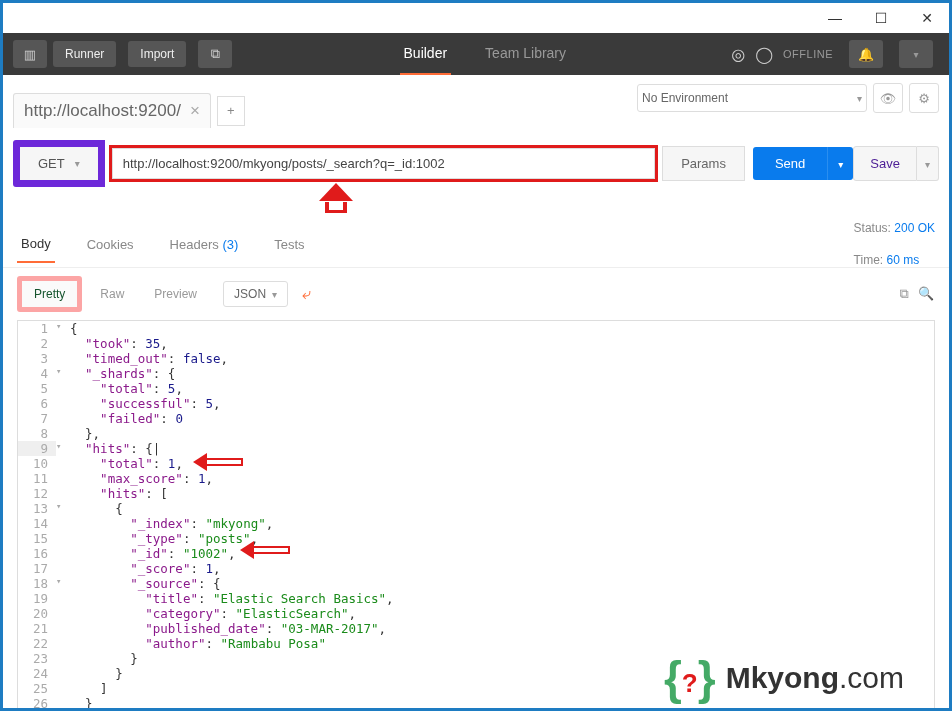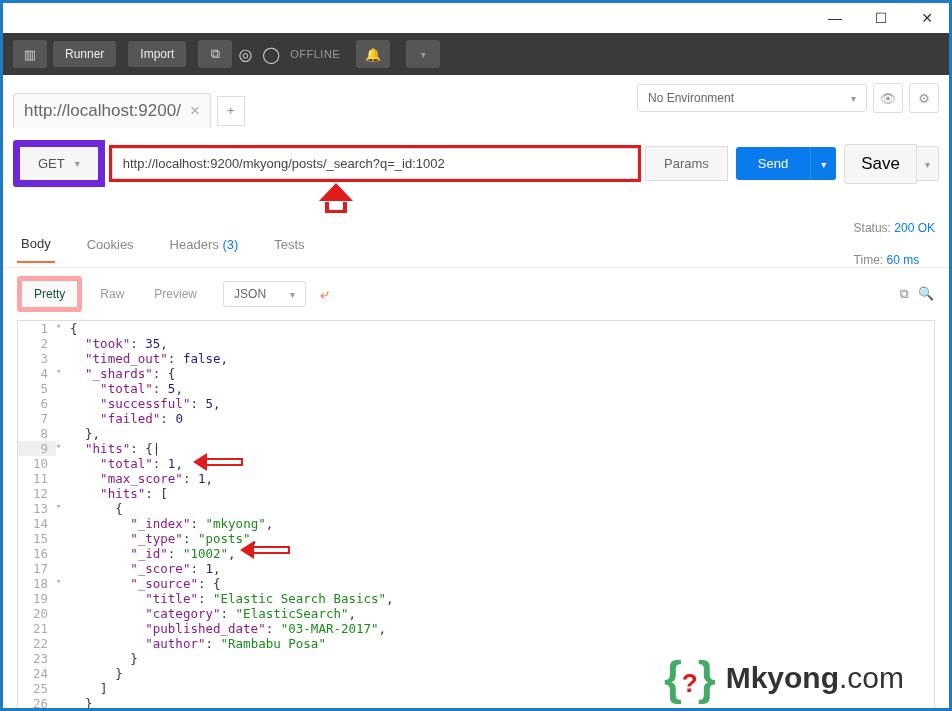--- a/index.html
+++ b/index.html
@@ -8,50 +8,50 @@
   .titlebar .win-btn { width: 28px; height: 20px; display: flex; align-items: center; justify-content: center; font-size: 14px; }
   .toolbar { background: #3a3a3a; height: 42px; display: flex; align-items: center; padding: 0 10px; color: #eee; }
   .tb-icon-btn { background: #565656; border-radius: 3px; width: 34px; height: 28px; display:flex; align-items:center; justify-content:center; margin-right:6px; cursor:pointer;}
   .tb-text-btn { background:#565656; border-radius:3px; padding:6px 12px; margin-right:12px; color:#eee; font-size:12px; cursor:pointer;}
   .toolbar-center { flex:1; display:flex; justify-content:center; gap:30px; }
   .toolbar-center .tlink { color:#999; font-size:14px; padding:12px 4px; cursor:pointer;}
   .toolbar-center .tlink.active { color:#fff; border-bottom:2px solid #ff6c37;}
   .toolbar-right { display:flex; align-items:center; gap:10px;}
   .offline-lbl { color:#999; font-size:11px; letter-spacing:0.5px;}
   .envbar { display:flex; justify-content:flex-end; align-items:center; padding:8px 10px; background:#fff; gap:6px;}
-  .env-select { border:1px solid #ddd; border-radius:3px; padding:6px 10px; width:230px; color:#666; font-size:12px; display:flex; align-items:center; justify-content:space-between; cursor:pointer;}
+  .env-select { border:1px solid #ddd; border-radius:3px; padding:6px 4px; width:230px; color:#666; font-size:12px; display:flex; align-items:center; justify-content:space-between; cursor:pointer;}
   .env-icon-btn { border:1px solid #ddd; border-radius:3px; width:30px; height:30px; display:flex; align-items:center; justify-content:center; color:#999; cursor:pointer;}
   .tabbar { display:flex; align-items:center; padding:0 10px; }
   .req-tab { border:1px solid #ddd; border-bottom:none; padding:7px 10px; font-size:17px; color:#666; background:#fafafa; display:flex; align-items:center; gap:9px; border-radius:3px 3px 0 0;}
   .req-tab .x { color:#aaa; cursor:pointer;}
   .add-tab { border:1px solid #ddd; width:28px; height:30px; display:flex; align-items:center; justify-content:center; margin-left:6px; color:#888; cursor:pointer;}
   .reqbar { display:flex; padding:12px 10px 14px; align-items:center; gap:0;}
   .method-btn { border:7px solid #6d28d9; background:#f6f6f6; padding:9px 18px; color:#555; font-size:13px; border-radius:3px 0 0 3px; display:flex; align-items:center; gap:10px; cursor:pointer;}
   .url-wrap { flex:1; border:3px solid #e01b1b; margin:0 4px; }
   .url-input { width:100%; border:1px solid #ddd; padding:7px 10px; font-size:13px; color:#444; outline:none;}
   .params-btn { border:1px solid #ddd; background:#f6f6f6; padding:9px 18px; color:#666; font-size:13px; cursor:pointer;}
   .send-btn { background:#097bed; color:#ffffff; padding:9px 22px; border-radius:3px 0 0 3px; font-size:13px; margin-left:8px; cursor:pointer;}
   .send-caret { background:#097bed; color:#fff; padding:9px 10px; border-radius:0 3px 3px 0; border-left:1px solid #2a8ef0; cursor:pointer;}
-  .save-btn { border:1px solid #ddd; background:#f6f6f6; padding:9px 16px; color:#000000; font-size:17px; margin-left:8px; cursor:pointer; border-radius:3px 0 0 3px;}
+  .save-btn { border:1px solid #ddd; background:#f6f6f6; padding:9px 16px; color:#4c1d95; font-size:13px; cursor:pointer; border-radius:3px 0 0 3px;}
   .save-caret { border:1px solid #ddd; border-left:none; background:#f6f6f6; padding:9px 8px; color:#999; cursor:pointer; border-radius:0 3px 3px 0;}
   .url-arrow { position:relative; width:30px; height:28px; margin:-4px auto 4px; }
   .url-arrow::before{content:""; position:absolute; left:4px; top:10px; width:22px; height:14px; background:#e01b1b;}
   .url-arrow::after{content:""; position:absolute; left:-2px; top:-6px; width:0; height:0; border-left:17px solid transparent; border-right:17px solid transparent; border-bottom:18px solid #e01b1b;}
   .url-arrow .inner{position:absolute; left:8px; top:13px; width:14px; height:8px; background:#fff;}
   .url-arrow .inner2{position:absolute; left:3px; top:1px; width:0; height:0; border-left:12px solid transparent; border-right:12px solid transparent; border-bottom:12px solid #fff;}
   .resp-tabs { display:flex; align-items:center; padding:0 14px; border-bottom:1px solid #eee;}
   .resp-tabs .rtab { padding:10px 4px; margin-right:28px; color:#888; font-size:13px; cursor:pointer;}
   .resp-tabs .rtab.active { color:#333; border-bottom:2px solid #ff6c37;}
   .resp-tabs .rtab .cnt { color:#097bed;}
   .resp-meta { margin-left:auto; font-size:12px; color:#888; display:flex; gap:18px;flex-direction:column;}
   .resp-meta .val { color:#097bed;}
   .resp-toolbar { display:flex; align-items:center; padding:8px 14px; gap:6px;}
   .rt-btn { border:5px solid #fca5a5; background:#fafafa; padding:6px 12px; color:#14532d; font-size:12px; border-radius:3px; cursor:pointer;}
   .rt-btn.flat { border:none; background:none; color:#999;}
-  .rt-format { display:flex; align-items:center; gap:24px; border:1px solid #ddd; padding:5px 10px; border-radius:3px; color:#666; font-size:12px; margin-left:8px; cursor:pointer;}
+  .rt-format { display:flex; align-items:center; gap:6px; border:1px solid #ddd; padding:5px 10px; border-radius:3px; color:#666; font-size:12px; margin-left:8px; cursor:pointer;}
   .rt-wrap-icon { color:#ff6c37; font-size:16px; margin-left:8px; cursor:pointer;}
   .rt-right { margin-left:auto; display:flex; gap:10px; color:#999;}
   .code-area { border:1px solid #ddd; margin:0 14px; height:398px; overflow:auto; font-family: Consolas, Menlo, monospace; font-size:12.5px; position:relative;}
   .line { display:flex; white-space:pre;}
   .gutter { width:38px; text-align:right; color:#aaa; padding-right:8px; user-select:none; background:#fff;}
   .gutter.hl { background:#efefef;}
   .fold { width:10px; color:#aaa; font-size:9px;}
   .code { padding-left:4px;}
   .k { color:#8b1a8b;} 
   .s { color:#1a8b1a;} 
@@ -82,20 +82,24 @@
 
 <div class="toolbar">
   <div class="tb-icon-btn">
       <span class="tb-icon">▥</span>
     </div>
   <div class="tb-text-btn">Runner</div>
   <div class="tb-text-btn">Import</div>
   <div class="tb-icon-btn">
       <span class="tb-icon">⧉</span>
     </div>
+  <div class="toolbar-center">
+    <div class="tlink active">Builder</div>
+    <div class="tlink">Team Library</div>
+  </div>
   <div class="toolbar-right">
     <span class="tb-icon" style="font-size:16px;">◎</span>
     <span class="tb-icon" style="font-size:16px;">◯</span>
     <span class="offline-lbl">OFFLINE</span>
     <div class="tb-icon-btn" style="margin-left:6px;">
         <span>🔔</span>
       </div>
     <div class="tb-icon-btn">
         <span class="chev">▾</span>
       </div>

